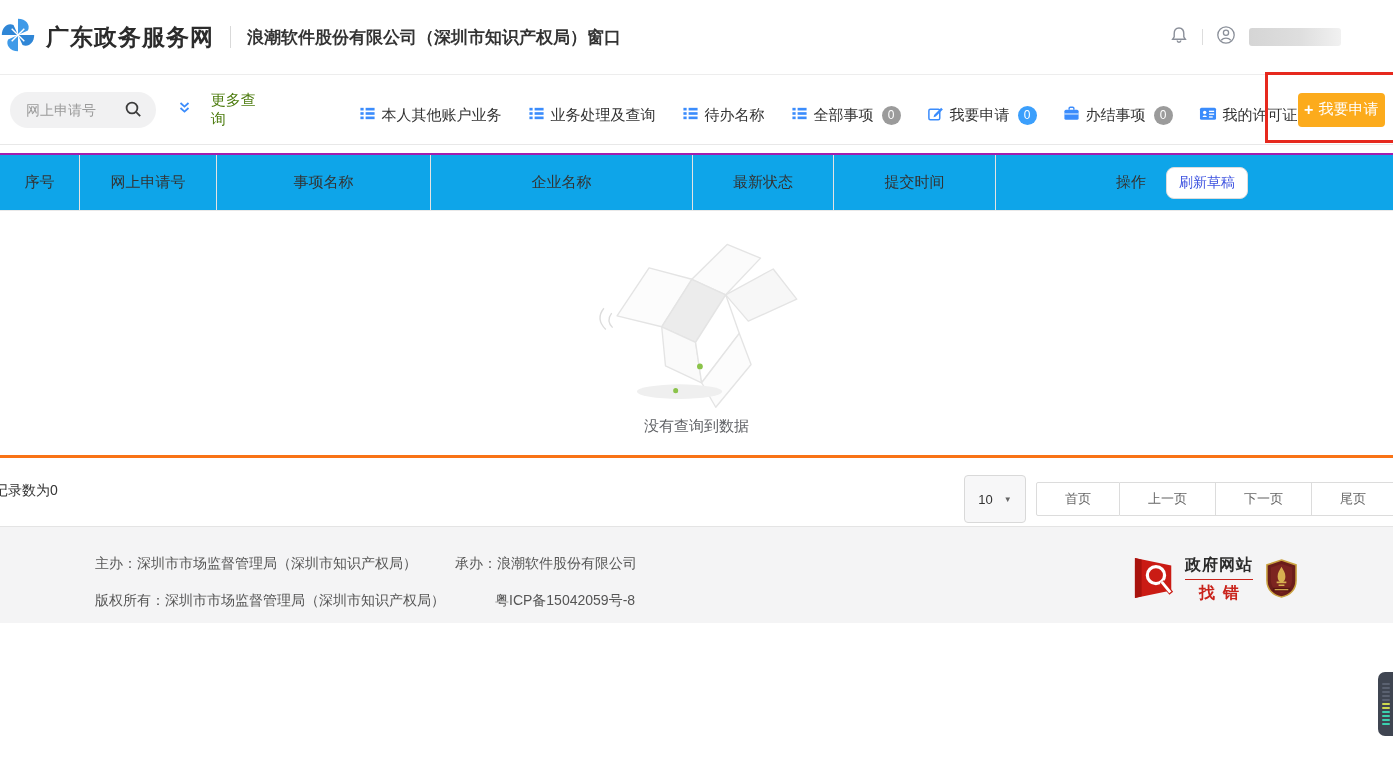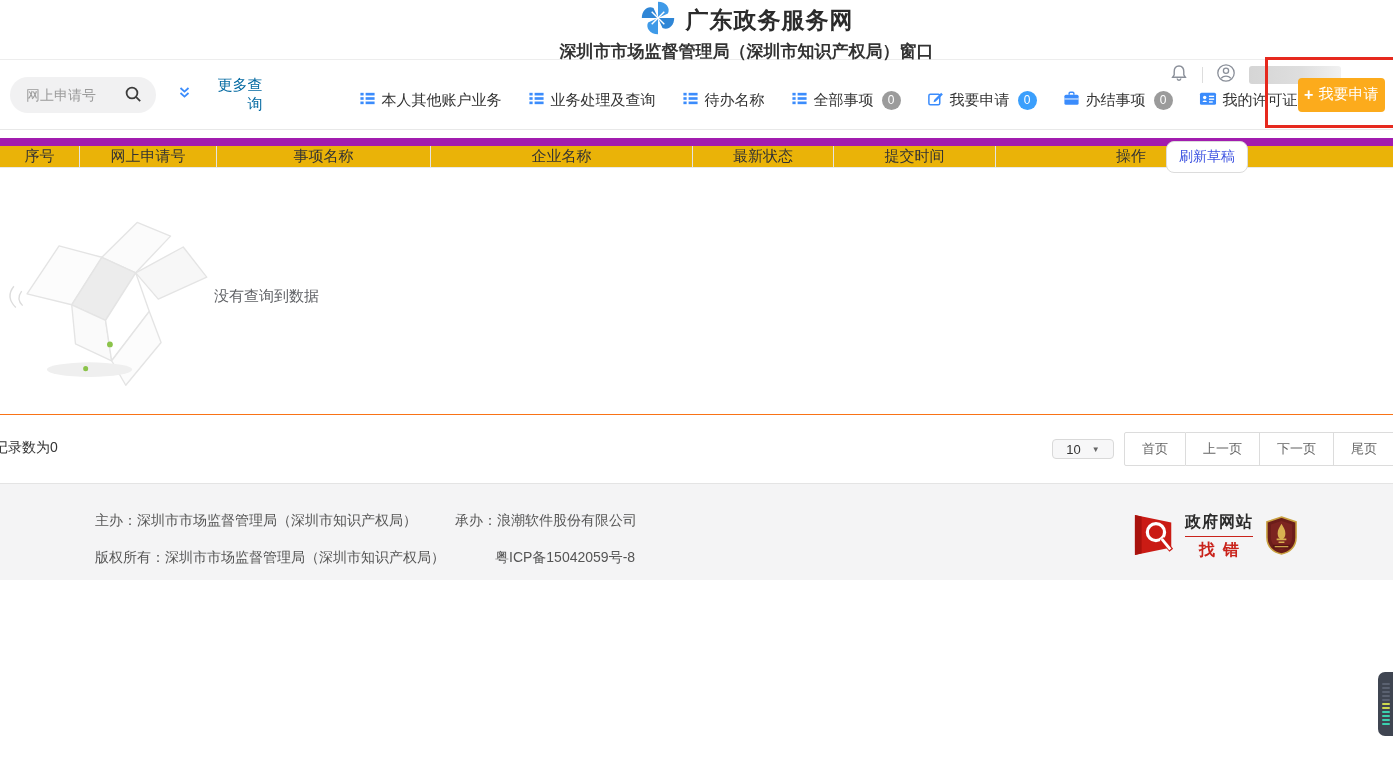--- a/index.html
+++ b/index.html
@@ -2,82 +2,82 @@
 <html><head>
 <meta charset="utf-8">
 <style>
   * { box-sizing: border-box; margin: 0; padding: 0; }
   html,body { width:1393px; height:758px; }
   body {
     font-family: "Liberation Sans", "DejaVu Sans", sans-serif;
     background:#fff; color:#333; overflow:hidden; position:relative;
   }
   
-  .header { height:60px; display:flex; align-items:center; padding-left:100px;
-            border-bottom:1px solid #ededed;flex-direction:column; }
+  .header { height:75px; display:flex; align-items:center; 
+            border-bottom:1px solid #ededed; }
   .brand { display:flex; align-items:center; gap:10px; }
   .brand-name { font-size:23px; font-weight:bold; color:#2b2b2b; letter-spacing:1px; }
   .vdiv { width:1px; height:22px; background:#d9d9d9; margin:0 16px; }
   .window-title { font-size:17px; font-weight:bold; color:#333; }
   .header-right { margin-left:auto; margin-right:52px; display:flex; align-items:center; gap:13px; }
   .vdiv-sm { width:1px; height:16px; background:#ddd; }
   .redacted { width:92px; height:18px; border-radius:3px;
               background:linear-gradient(90deg,#d5d5d5 0%,#dedede 55%,#f1f1f1 100%); }
   
   .nav { position:relative; height:70px; display:flex; align-items:center;
          padding-left:10px; border-bottom:1px solid #e8e8e8; }
   .search-pill { position:relative; width:160px; height:36px; }
   .search-pill input { width:100%; height:100%; border:none; outline:none;
       background:#f1f1f2; border-radius:18px; padding:0 42px 0 16px;
       font-size:14px; color:#333; font-family:inherit; }
   .search-pill input::placeholder { color:#9b9b9b; }
   .search-pill .mag { position:absolute; right:13px; top:8px; cursor:pointer; }
   .more-query { display:flex; align-items:center; gap:20px; margin-left:22px;
-      color:#0369a1; font-size:15px; cursor:pointer; text-decoration:none;text-align:right; }
+      color:#4d7c0f; font-size:15px; cursor:pointer; text-decoration:none; }
   .nav-items { display:flex; align-items:center; margin-left:96px; gap:26px; }
   .nav-item { display:flex; align-items:center; gap:6px; font-size:15px;
       color:#333; cursor:pointer; white-space:nowrap;margin-top:11px; }
   .badge { min-width:19px; height:19px; border-radius:10px; padding:0 4px;
       display:flex; align-items:center; justify-content:center;
       color:#fff; font-size:12px; margin-left:2px; }
   .badge-gray { background:#9b9b9b; }
   .badge-blue { background:#3b9ffc; }
   .apply-btn { margin-left:auto; margin-right:8px; width:96px; height:34px;
       background:#fcab1c; border:none; border-radius:4px; color:#fff;
       font-size:15px; display:flex; align-items:center; justify-content:center;
       gap:5px; cursor:pointer; font-family:inherit; }
   .apply-plus { font-size:16px; font-weight:bold; line-height:1; }
   .red-annotation { position:absolute; left:1265px; top:-3px; width:200px; height:71px;
       border:3px solid #e6291e; pointer-events:none; z-index:5; }
   .nav-gap { height:8px; background:#fff; }
   
-  .table-head { display:flex; height:30px; background:#eab308;
-      border-top:8px solid #a21caf; border-bottom:1px solid #e9e9e9; }
+  .table-head { display:flex; height:58px; background:#0ea5e9;
+      border-top:2px solid #a21caf; border-bottom:1px solid #e9e9e9; }
   .th { display:flex; align-items:center; justify-content:center;
       font-size:15px; color:#333; border-left:1px solid #e3e3e3; }
   .th:first-child { border-left:none; }
   .c0{width:79px;} .c1{width:137px;} .c2{width:214px;} .c3{width:262px;}
   .c4{width:141px;} .c5{width:162px;}
   .c6{ flex:1; justify-content:flex-end; padding-right:145px; gap:20px; }
   .refresh-btn { background:#fff; border:1px solid #dcdcdc; border-radius:8px;
       color:#3d52e0; font-size:14px; padding:6px 12px; cursor:pointer; font-family:inherit; }
   
-  .empty-section { height:247px; border-bottom:1px solid #f97316;
-      display:flex; align-items:center; padding-top:8px; }
+  .empty-section { height:247px; border-bottom:3px solid #f97316;
+      display:flex; flex-direction:column; align-items:center; padding-top:8px; }
   .empty-text { font-size:15px; color:#606266; margin-top:2px; }
   
   .page-row { position:relative; height:68px; }
   .records { position:absolute; left:-6px; top:24px; font-size:14px; color:#333; }
   .pager { position:absolute; right:-2px; top:17px; display:flex; align-items:center; gap:10px; }
-  .size-select { width:62px; height:20px; background:#f7f7f8; border:1px solid #d9d9d9;
+  .size-select { width:62px; height:48px; background:#f7f7f8; border:1px solid #d9d9d9;
       border-radius:4px; display:flex; align-items:center; justify-content:center;
       gap:11px; font-size:13px; color:#333; cursor:pointer; }
   .caret { font-size:8px; color:#666; }
   .btn-group { display:flex; }
-  .pg-btn { height:34px; padding:0 17px; background:#fff; border:1px solid #dcdcdc;
+  .pg-btn { height:34px; padding:0 28px; background:#fff; border:1px solid #dcdcdc;
       border-left:none; font-size:13px; color:#666; display:flex; align-items:center;
       cursor:pointer; font-family:inherit; }
   .pg-btn:first-child { border-left:1px solid #dcdcdc; border-radius:2px 0 0 2px; }
   .pg-btn:last-child { border-radius:0 2px 2px 0; }
   
   .footer { position:relative; height:97px; background:#f4f4f5;
       border-top:1px solid #e4e4e4; padding:28px 0 0 95px; font-size:14px; color:#555; }
   .f-line { display:flex; margin-bottom:19px; }
   .f-host { width:360px; }
   .f-copy { width:400px; }
@@ -109,21 +109,21 @@
         <path d="M20 20 L20 2 C29 2 34 9 31 15 Z" fill="#3f9ae8"></path>
         <path d="M20 20 L38 20 C38 29 31 34 25 31 Z" fill="#2f86d6"></path>
         <path d="M20 20 L20 38 C11 38 6 31 9 25 Z" fill="#3f9ae8"></path>
         <path d="M20 20 L2 20 C2 11 9 6 15 9 Z" fill="#2f86d6"></path>
         <path d="M13 13 L27 27 M27 13 L13 27" stroke="#fff" stroke-width="1.6"></path>
       </svg>
     </span>
     <span class="brand-name">广东政务服务网</span>
   </div>
   <span class="vdiv"></span>
-  <span class="window-title">深圳市市场监督管理局（深圳市知识产权局）窗口</span>
+  <span class="window-title">浪潮软件股份有限公司（深圳市知识产权局）窗口</span>
   <div class="header-right">
     <span>
       <svg width="20" height="20" viewBox="0 0 20 20" fill="none" stroke="#8a8f99" stroke-width="1.4">
         <path d="M10 3 C6.6 3 5.2 5.8 5.2 8.8 L5.2 11.8 L3.6 14.3 L16.4 14.3 L14.8 11.8 L14.8 8.8 C14.8 5.8 13.4 3 10 3 Z"></path>
         <path d="M8.2 15.5 a1.8 1.8 0 0 0 3.6 0"></path>
       </svg>
     </span>
     <span class="vdiv-sm"></span>
     <span>
       <svg width="20" height="20" viewBox="0 0 20 20" fill="none" stroke="#8a8f99" stroke-width="1.3">

